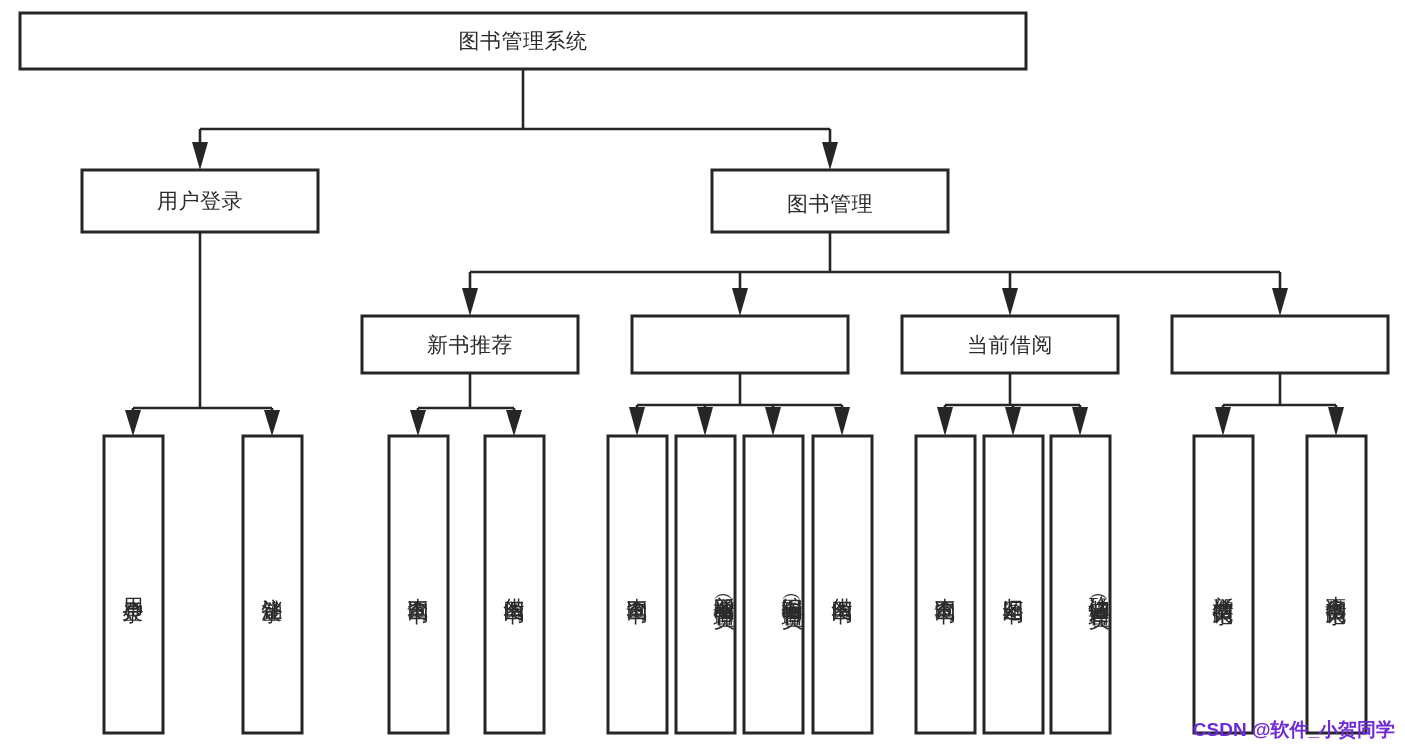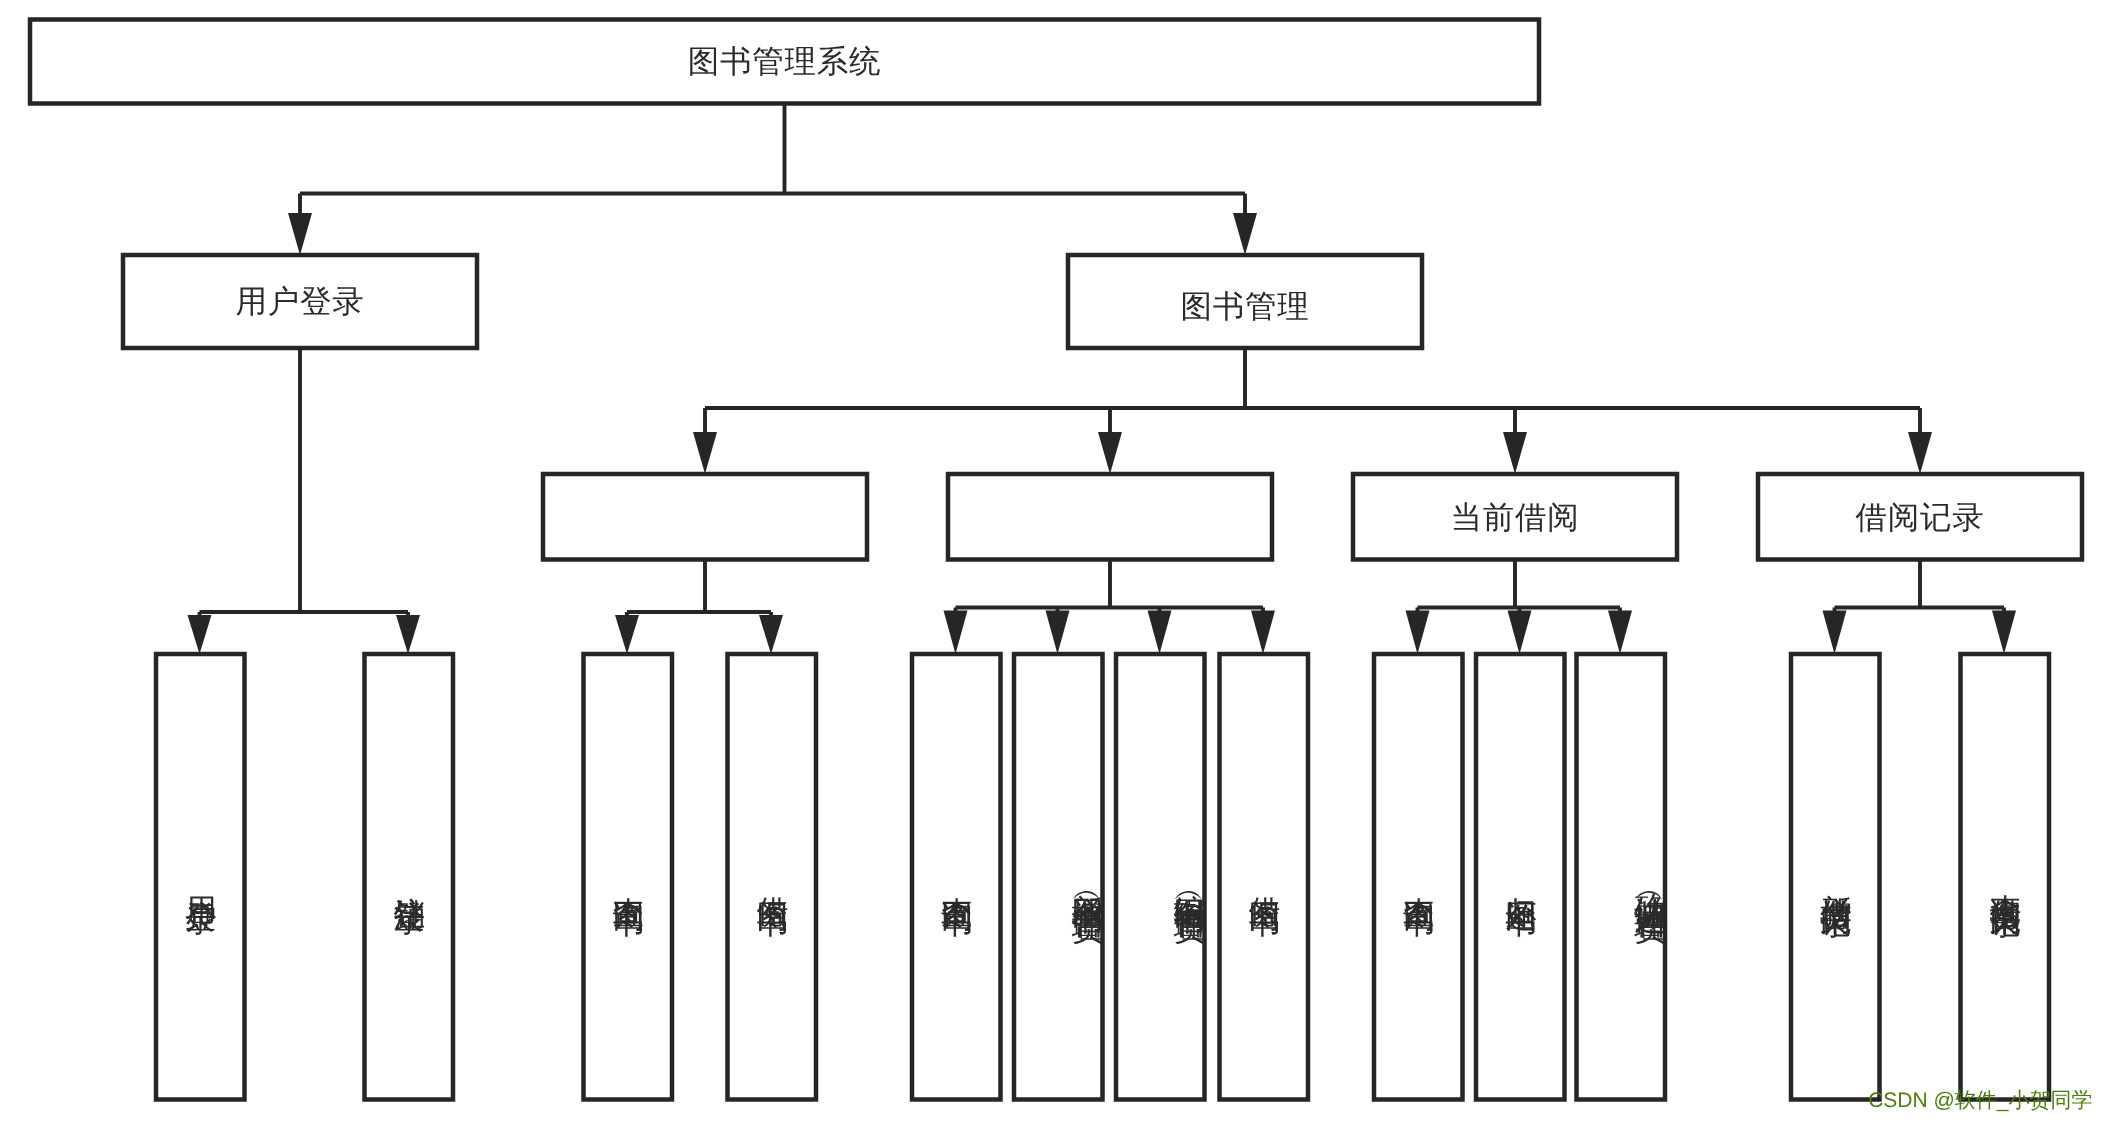--- a/index.html
+++ b/index.html
@@ -67,24 +67,25 @@
     pointer-events: none;
     line-height: 1;
   }
   .node-label-v.center-v {
     align-items: center;
   }
   .watermark {
     position: absolute;
     right: 10px;
     bottom: 4px;
-    font-size: 14px;
-    color: #4d7c0f;
+    font-size: 19px;
+    color: #6d28d9;
     white-space: nowrap;
     pointer-events: none;
+    font-weight: bold;
   }
 </style>
 </head>
 <body>
 
 <div id="diagram-root">
 
   <svg class="diagram-canvas" viewBox="0 0 1405 747">
 
     <g>
@@ -192,22 +193,22 @@
     <rect class="node-rect" x="1194" y="436" width="59" height="297"></rect>
     <rect class="node-rect" x="1307" y="436" width="59" height="297"></rect>
 
   </svg>
 
   <div class="node-label-h" style="left:20px; top:13px; width:1006px; height:56px;">图书管理系统</div>
 
   <div class="node-label-h" style="left:82px; top:170px; width:236px; height:62px;">用户登录</div>
   <div class="node-label-h" style="left:712px; top:170px; width:236px; height:68px;">图书管理</div>
 
+  <div class="node-label-h" style="left:362px; top:316px; width:216px; height:57px;">新书推荐</div>
   <div class="node-label-h" style="left:902px; top:316px; width:216px; height:57px;">当前借阅</div>
-  <div class="node-label-h" style="left:1172px; top:316px; width:216px; height:57px;">借阅记录</div>
 
   <div class="node-label-v center-v" style="left:104px; top:436px; width:59px; height:297px;">用户登录</div>
   <div class="node-label-v center-v" style="left:243px; top:436px; width:59px; height:297px;">注销登录</div>
 
   <div class="node-label-v center-v" style="left:389px; top:436px; width:59px; height:297px;">查询图书</div>
   <div class="node-label-v center-v" style="left:485px; top:436px; width:59px; height:297px;">借阅图书</div>
 
   <div class="node-label-v center-v" style="left:608px; top:436px; width:59px; height:297px;">查询图书</div>
   <div class="node-label-v" style="left:676px; top:442px; width:59px; height:291px;">新增图书（管理员）</div>
   <div class="node-label-v" style="left:744px; top:442px; width:59px; height:291px;">编辑图书（管理员）</div>

